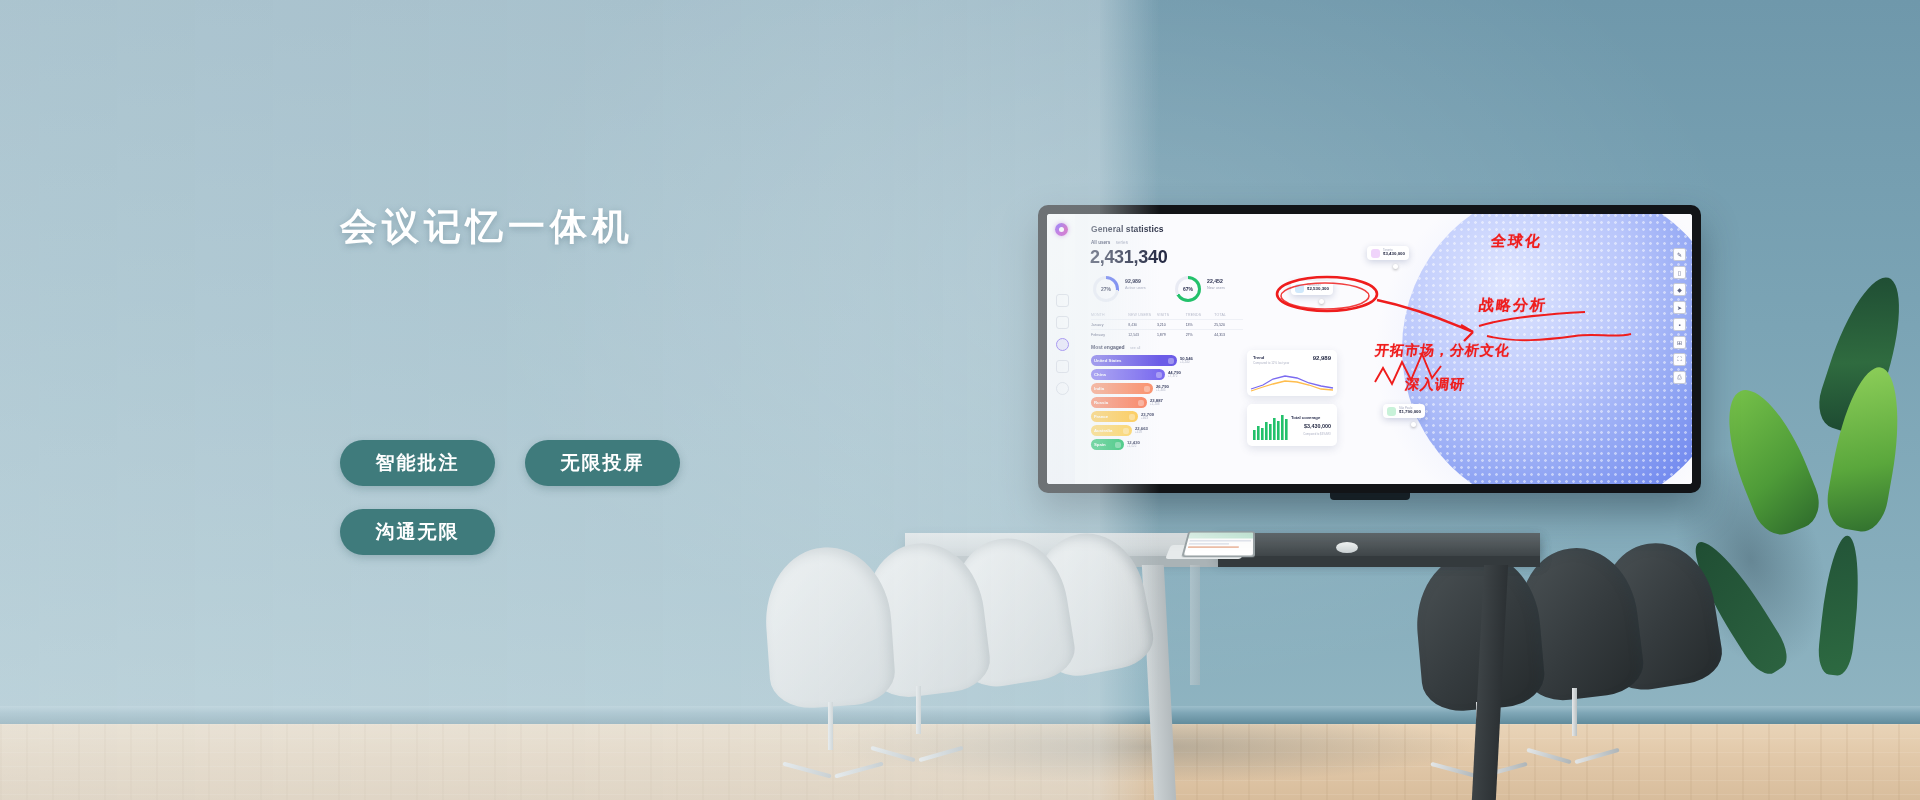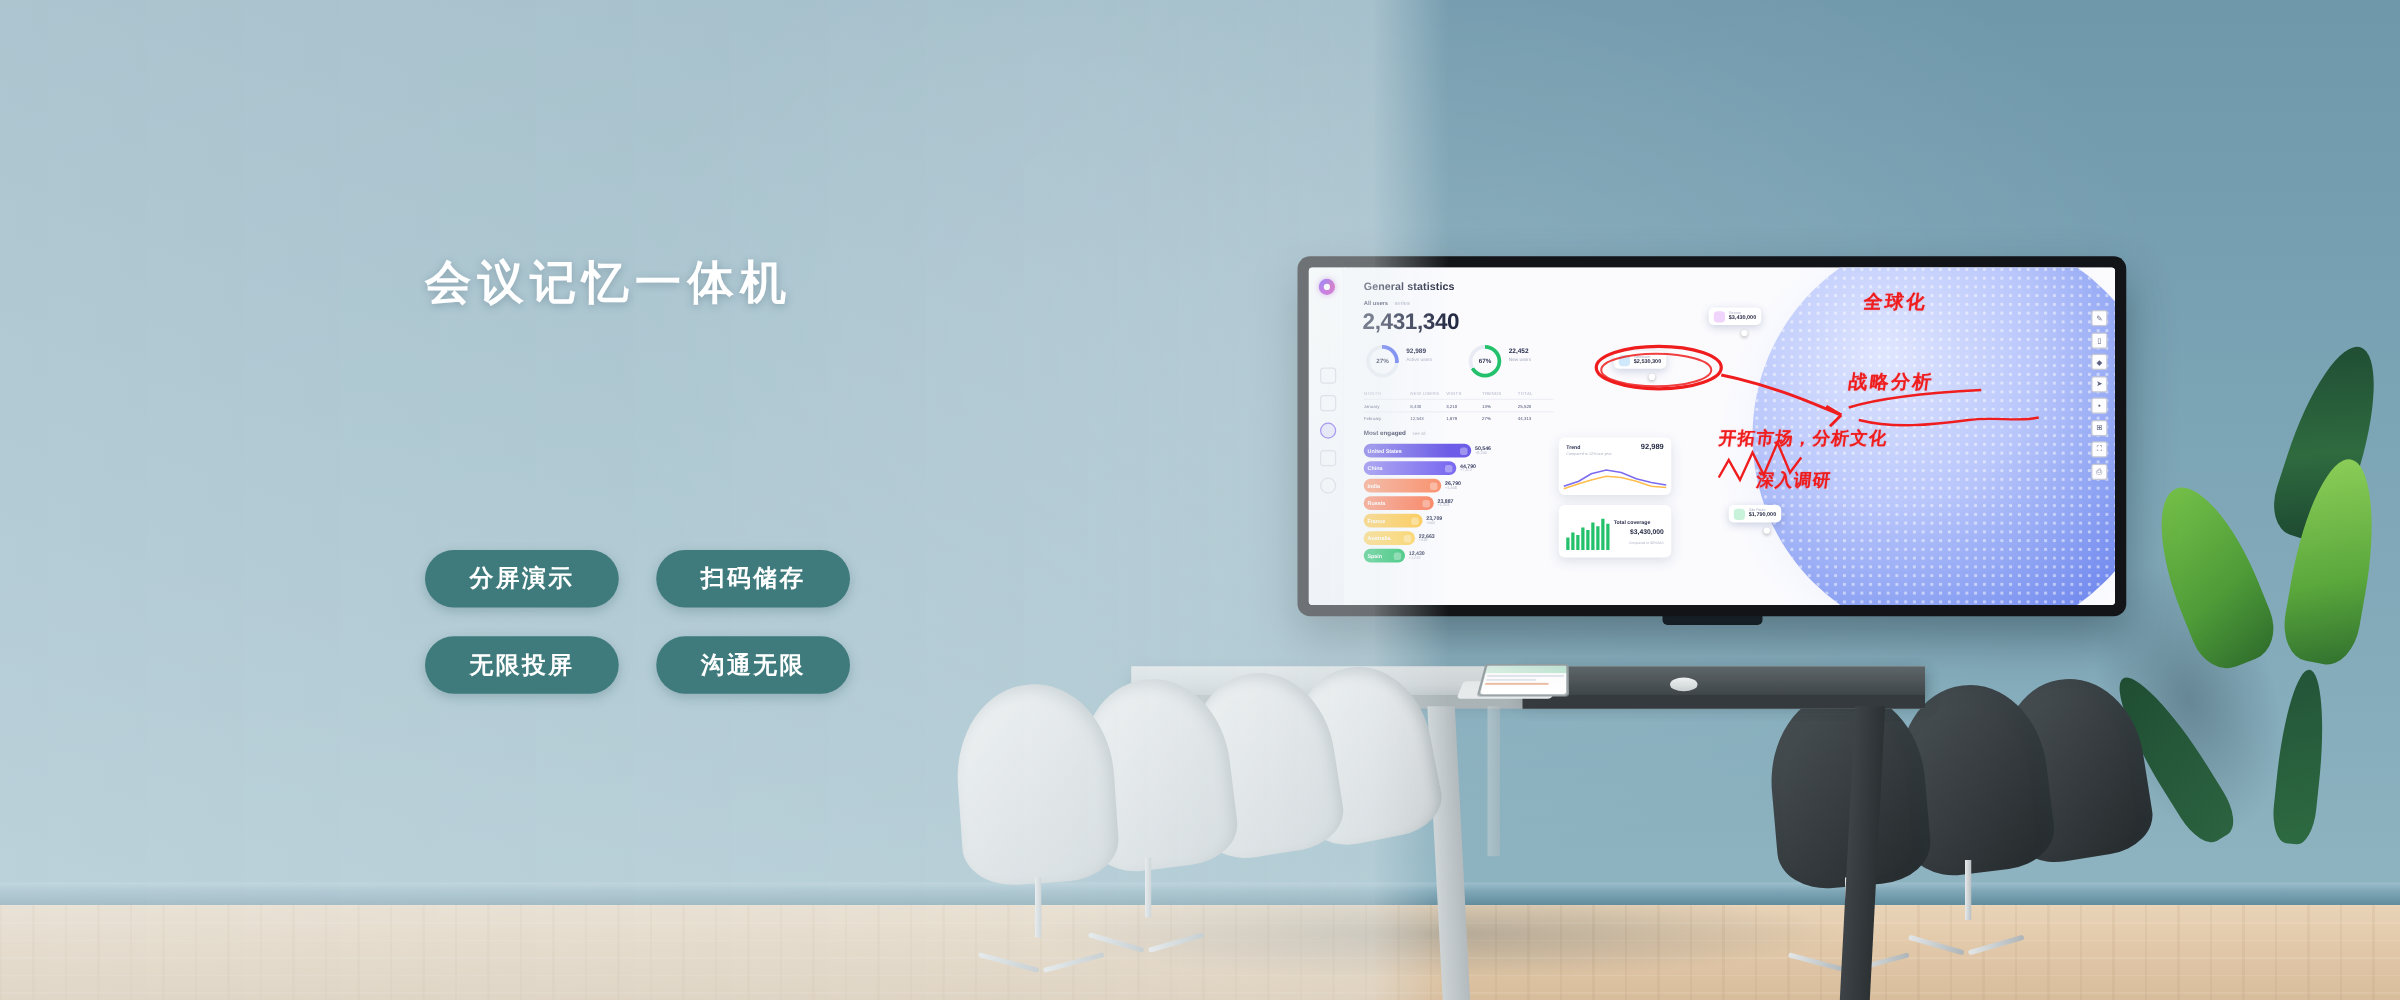--- a/index.html
+++ b/index.html
@@ -431,19 +431,18 @@
   </div>
 
   <div class="light-panel"></div>
   <div class="light-edge"></div>
 
   <div class="copy">
     <h1 class="h1">会议记忆一体机</h1>
   </div>
 
   <div class="pills">
-    <div class="pill">分屏演示</div>
-    <div class="pill">扫码储存</div>
+    <div class="pill">智能批注</div>
     <div class="pill">无限投屏</div>
     <div class="pill">沟通无限</div>
   </div>
 
 </div>
 
 </body></html>

